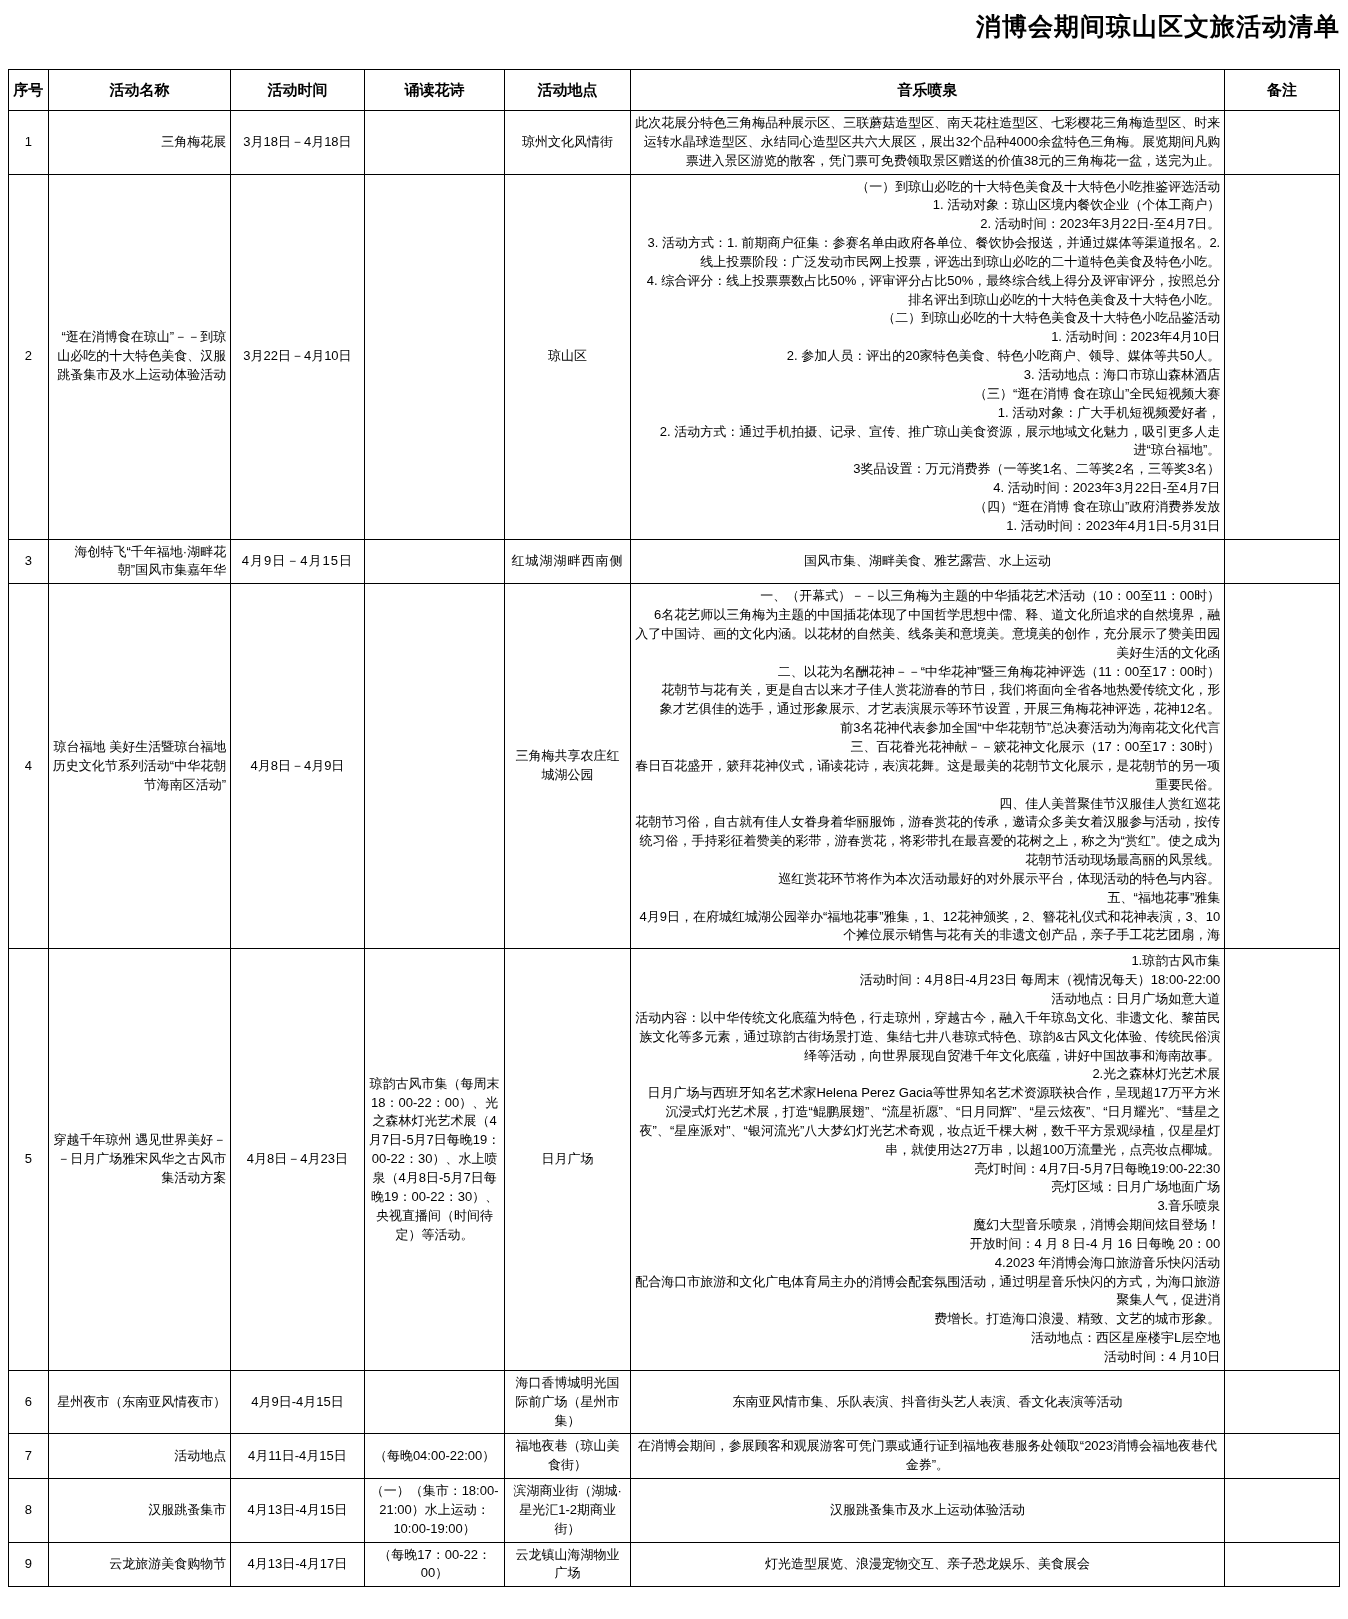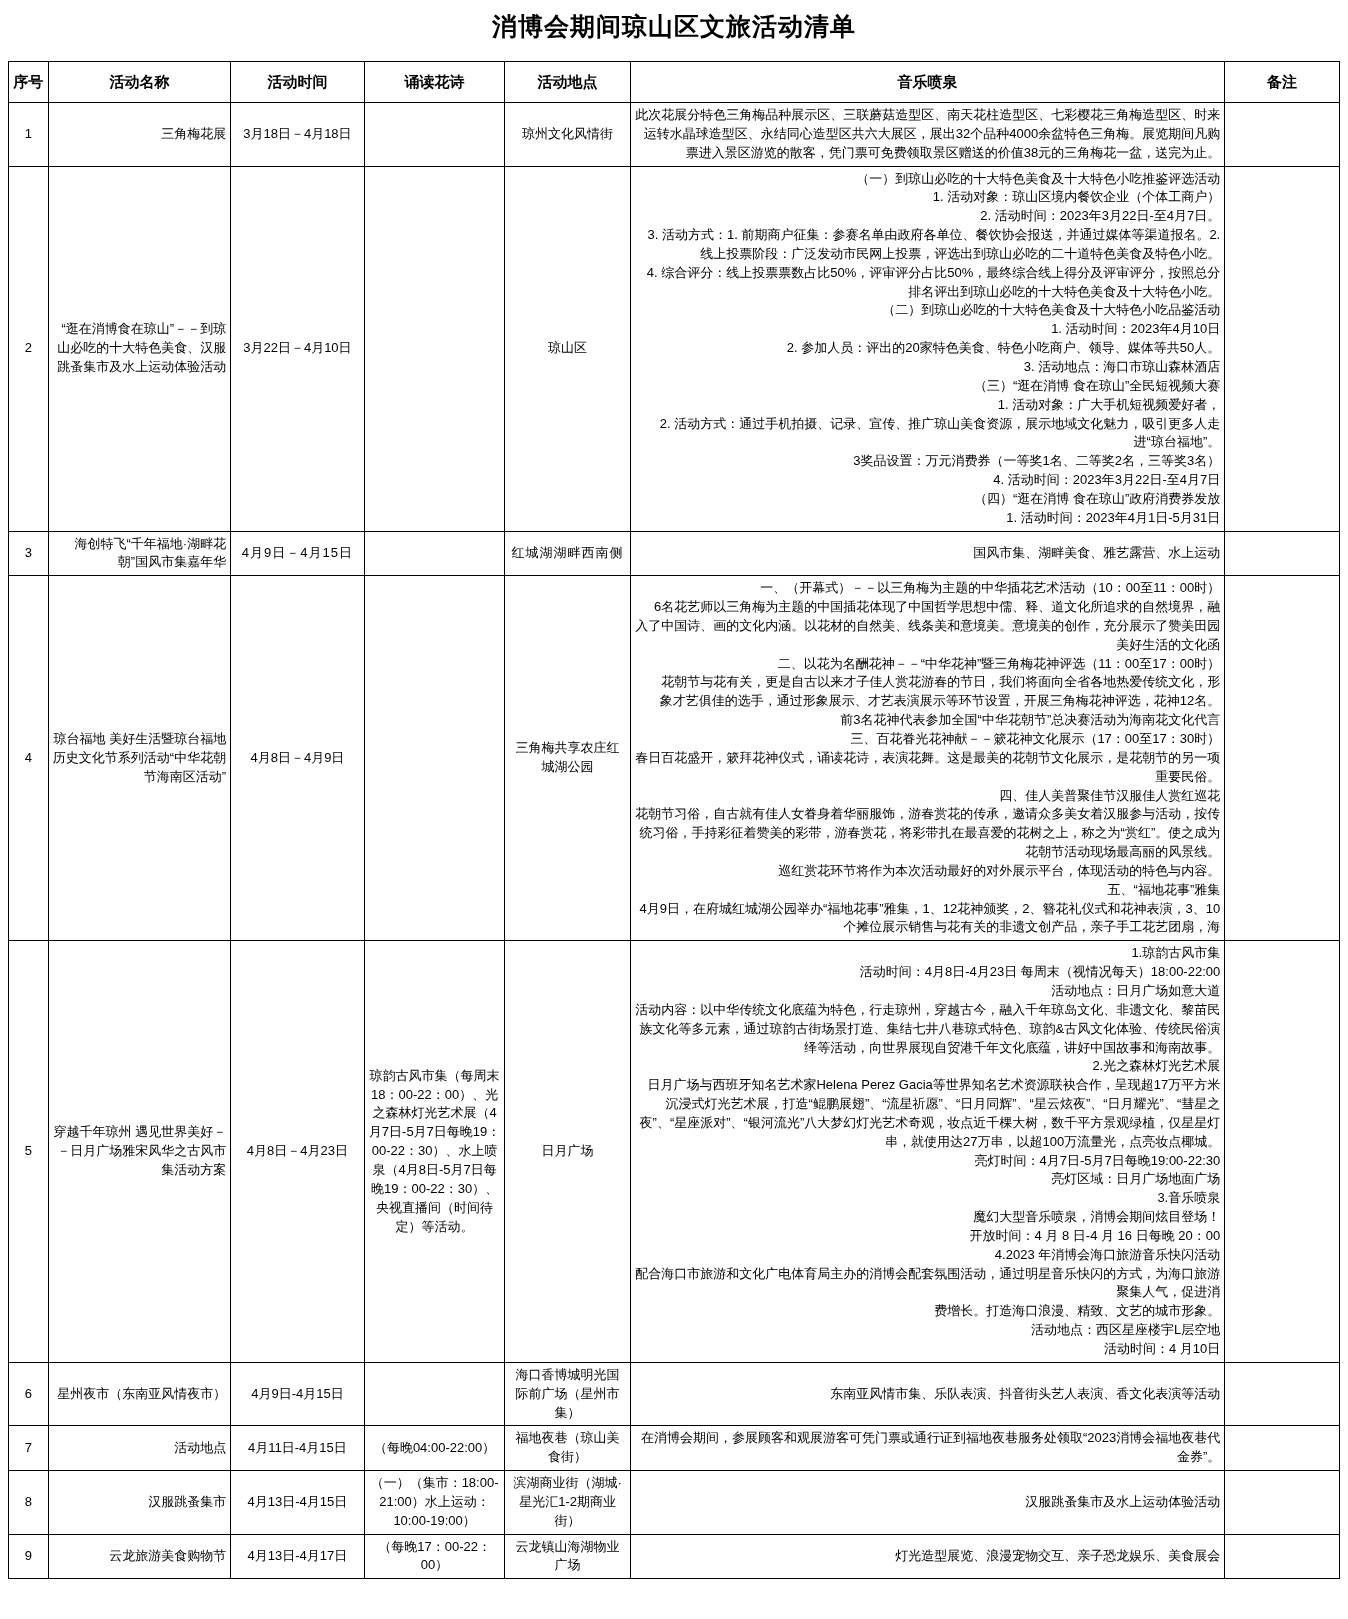--- a/index.html
+++ b/index.html
@@ -11,32 +11,32 @@
     width: 1348px;
     font-family: "Liberation Sans", "DejaVu Sans", sans-serif;
     color: #000;
   }
   .page {
     width: 1348px;
     box-sizing: border-box;
     padding: 0 8px 0 8px;
   }
   .doc-title {
-    text-align: center;
+    text-align: right;
     font-size: 25px;
     font-weight: bold;
     letter-spacing: 1px;
     padding: 10px 0 14px 0;
     font-family: "Liberation Serif", "DejaVu Serif", serif;
   }
   table.main {
     width: 1332px;
     border-collapse: collapse;
     table-layout: fixed;
-    margin: 4px auto;
+    margin: 12px auto;
   }
   table.main th, table.main td {
     border: 1px solid #000;
     vertical-align: middle;
     font-size: 13px;
     line-height: 1.45;
     padding: 3px 4px;
     word-wrap: break-word;
     overflow-wrap: break-word;
   }
@@ -54,21 +54,21 @@
   .c-content{ width: 570px; text-align: left; }
   .c-note   { width: 110px; text-align: center; }
 
   td.content {
     text-align: right;
     vertical-align: top;
     padding: 4px 6px;
     line-height: 1.5;
   }
   td.content.center {
-    text-align: right;
+    text-align: center;
     vertical-align: middle;
   }
   td.name {
     text-align: right;
     line-height: 1.5;
   }
   .big-cjk {
     font-size: 17px;
     letter-spacing: 1px;
   }

